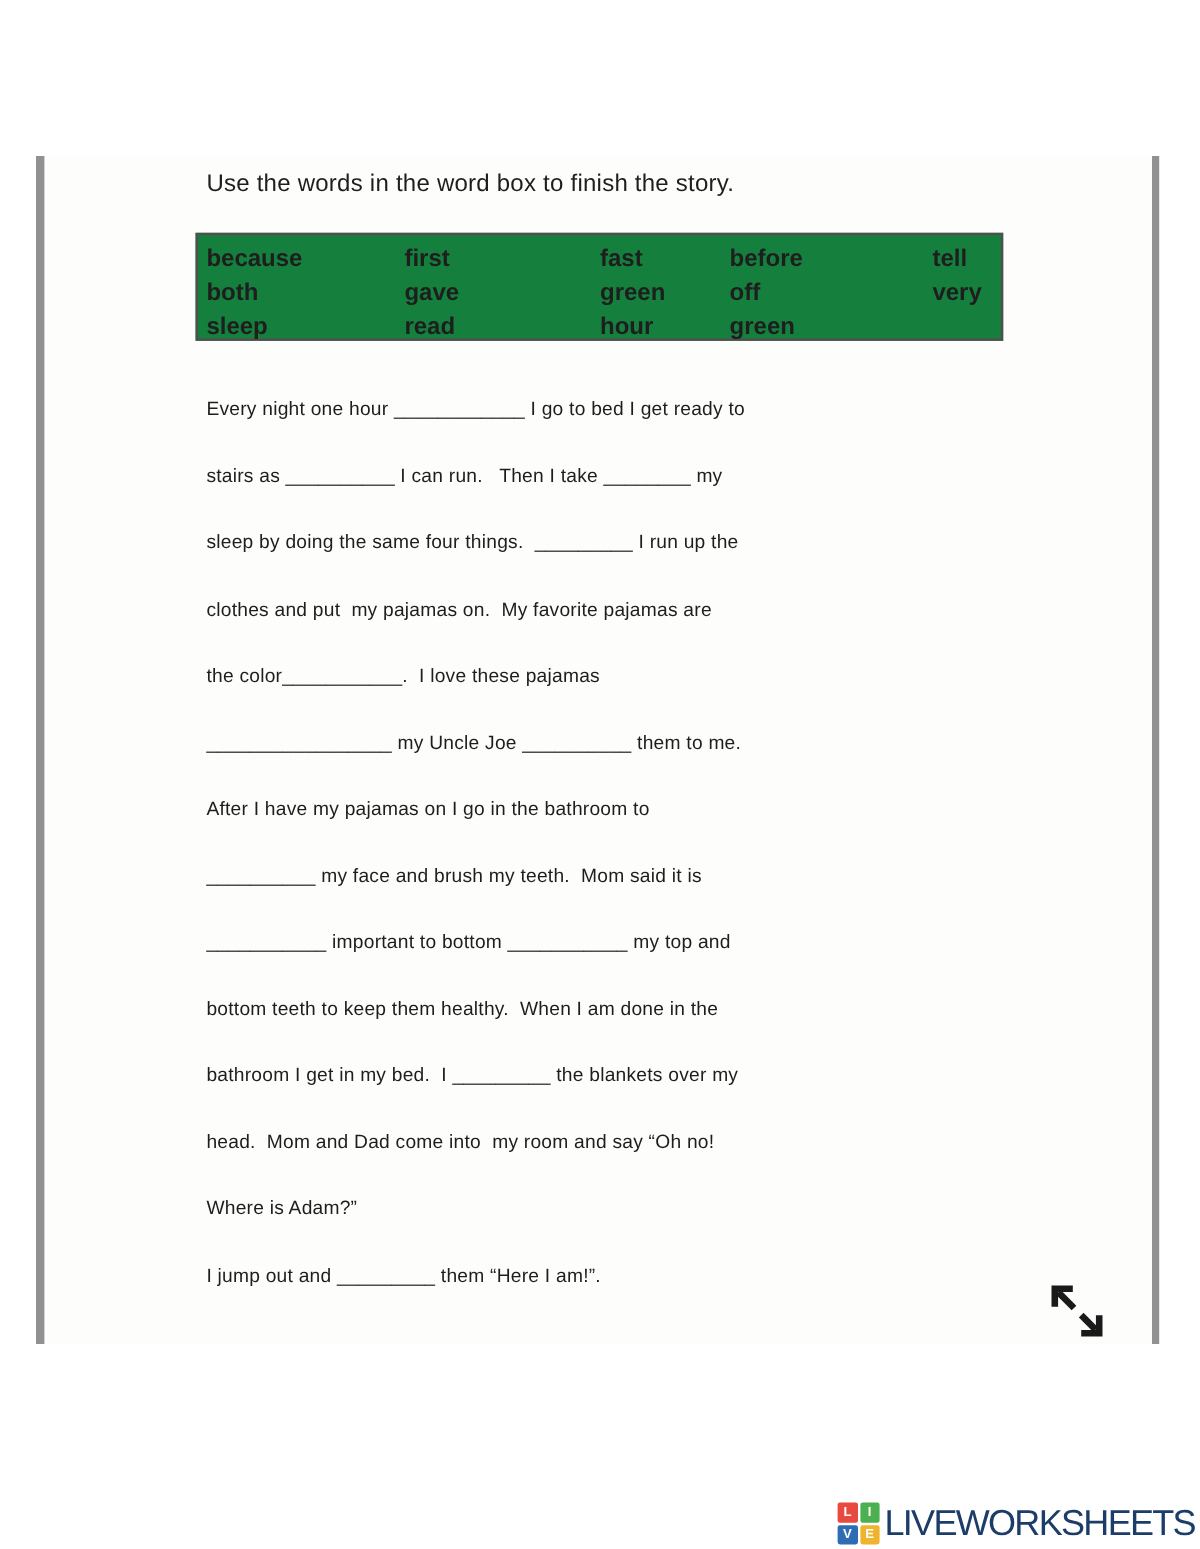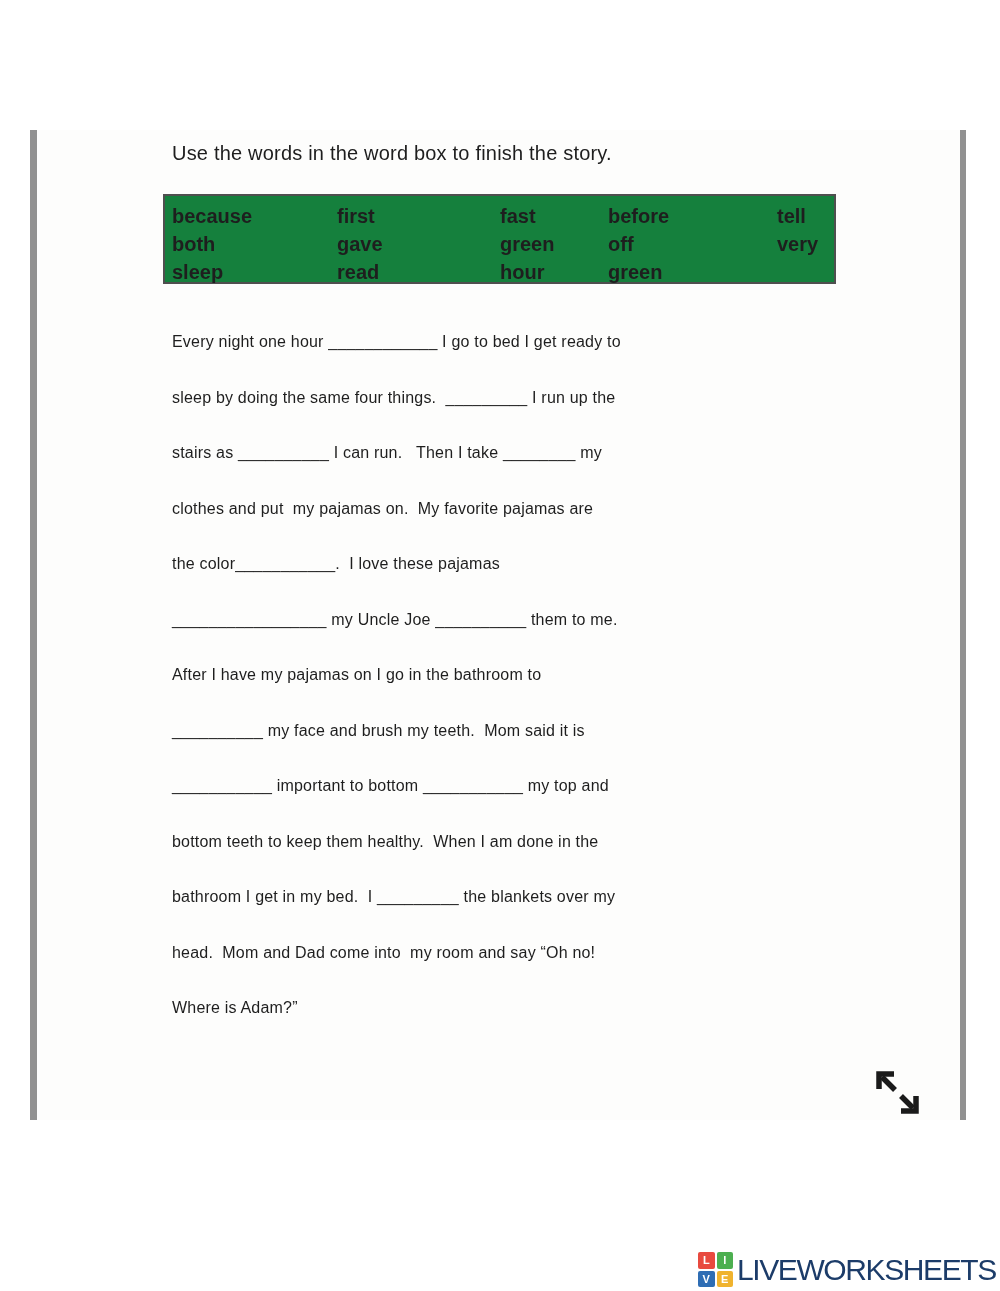--- a/index.html
+++ b/index.html
@@ -120,32 +120,33 @@
         <div class="wb-word">green</div>
       </div>
       <div class="wb-col" style="left:612px">
         <div class="wb-word">tell</div>
         <div class="wb-word">very</div>
       </div>
     </div>
 
     <div class="story">
       <div class="story-line">Every night one hour ____________ I go to bed I get ready to</div>
+      <div class="story-line">stairs as __________ I can run.   Then I take ________ my</div>
       <div class="story-line">sleep by doing the same four things.  _________ I run up the</div>
-      <div class="story-line">stairs as __________ I can run.   Then I take ________ my</div>
       <div class="story-line">clothes and put  my pajamas on.  My favorite pajamas are</div>
       <div class="story-line">the color___________.  I love these pajamas</div>
       <div class="story-line">_________________ my Uncle Joe __________ them to me.</div>
       <div class="story-line">After I have my pajamas on I go in the bathroom to</div>
       <div class="story-line">__________ my face and brush my teeth.  Mom said it is</div>
       <div class="story-line">___________ important to bottom ___________ my top and</div>
       <div class="story-line">bottom teeth to keep them healthy.  When I am done in the</div>
       <div class="story-line">bathroom I get in my bed.  I _________ the blankets over my</div>
       <div class="story-line">head.  Mom and Dad come into  my room and say “Oh no!</div>
       <div class="story-line">Where is Adam?”</div>
+      <div class="story-line">I jump out and _________ them “Here I am!”.</div>
     </div>
 
     <button class="expand-btn">
       <span>
         <svg width="48" height="48" viewBox="0 0 48 48">
           <g stroke="#1a1a1a" stroke-width="5.5" fill="none">
             <path d="M21 6 L6 6 L6 21"></path>
             <line x1="9" y1="9" x2="22" y2="22"></line>
             <path d="M28 43 L43 43 L43 28"></path>
             <line x1="28" y1="28" x2="40" y2="40"></line>

